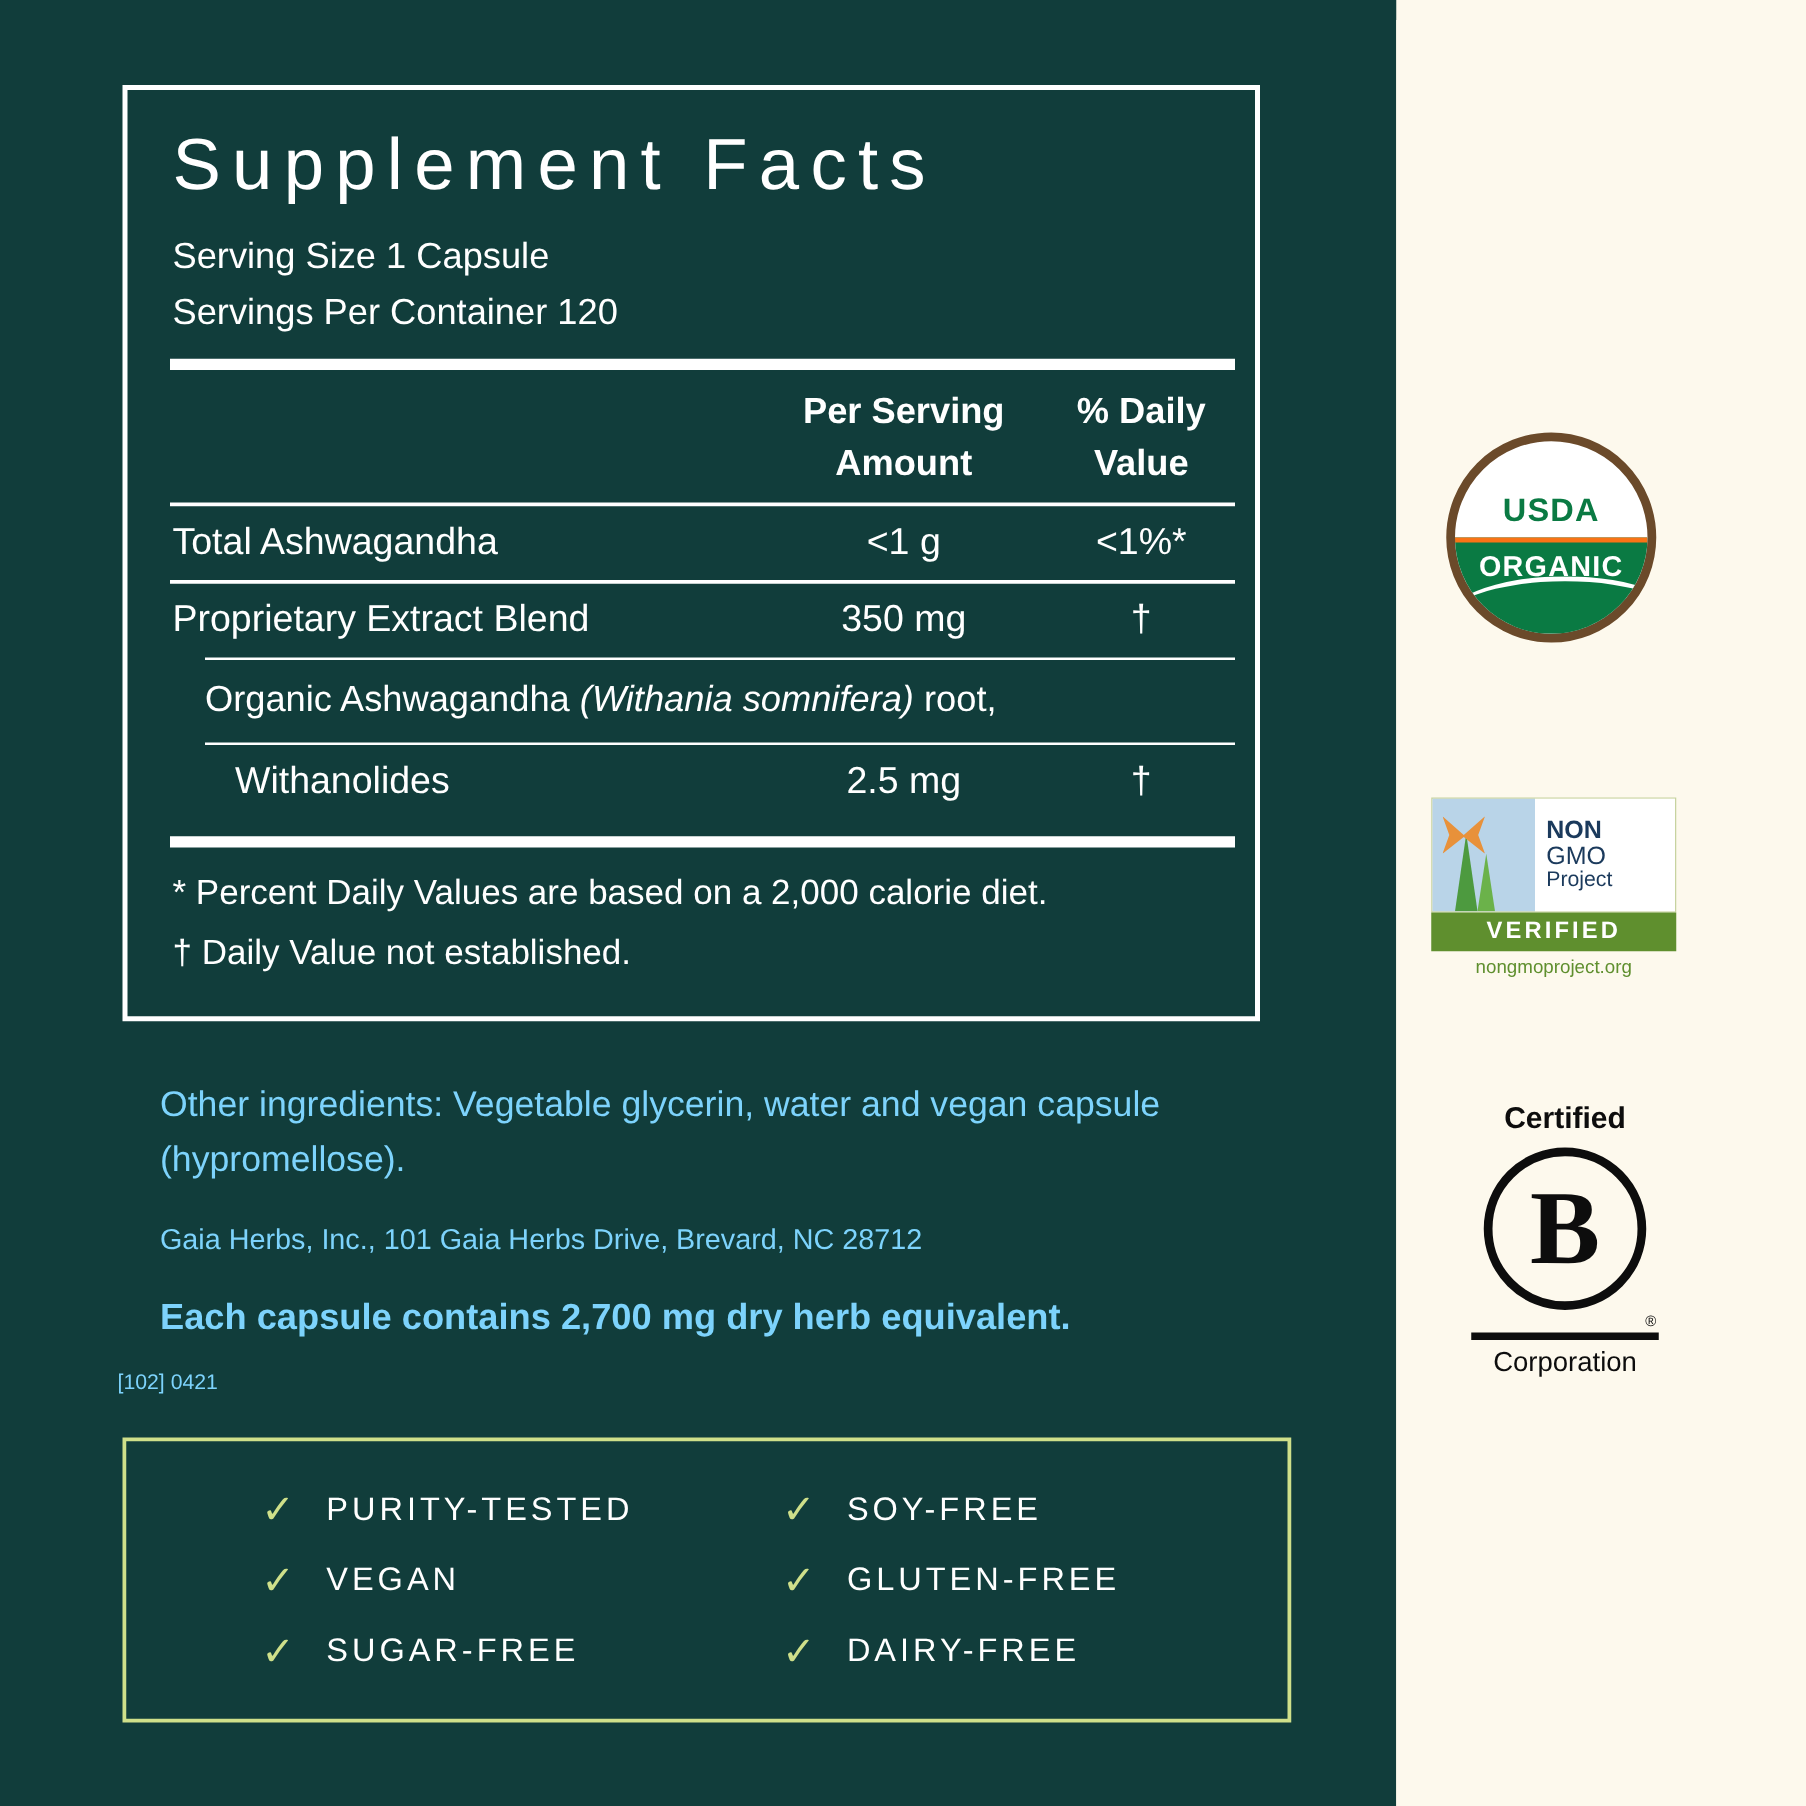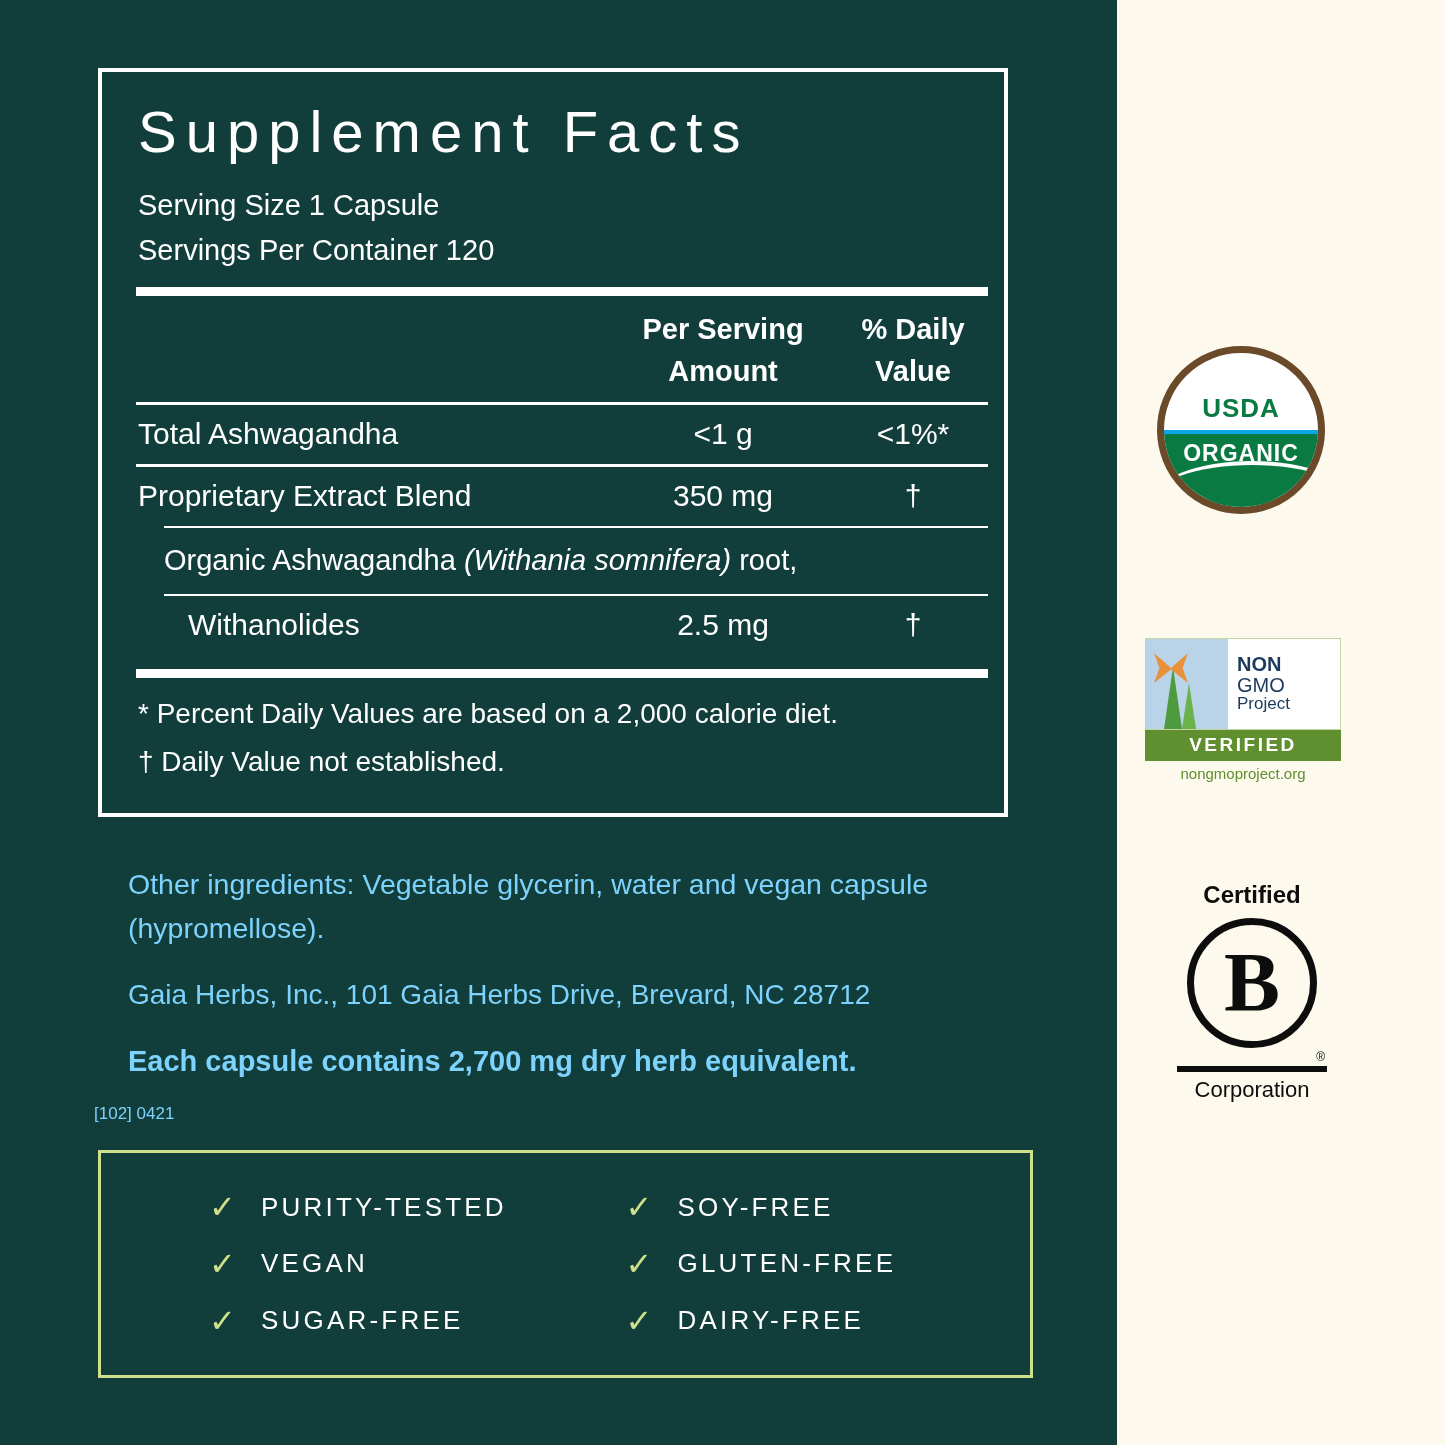--- a/index.html
+++ b/index.html
@@ -106,21 +106,21 @@
     top: 862px;
     width: 880px;
     color: #7dd3fc;
   }
   .other-text {
     font-size: 28.5px;
     line-height: 1.55;
     margin: 0 0 24px 0;
   }
   .addr-text {
-    font-size: 28px;
+    font-size: 23px;
     line-height: 1.5;
     margin: 0 0 24px 0;
   }
   .bold-text {
     font-size: 29px;
     font-weight: 700;
     line-height: 1.5;
     margin: 0 0 18px 0;
   }
   .code-text {
@@ -187,21 +187,21 @@
   .usda-top span {
     color: #0a7a43; font-weight: 700; font-size: 26px; letter-spacing: 1px;
   }
   .usda-bot {
     position: absolute;
     bottom: 0; left: 0; right: 0;
     height: 50%;
     background: #0a7a43;
     display: flex; align-items: flex-start; justify-content: center;
     padding-top: 6px;
-    border-top: 4px solid #0ea5e9;
+    border-top: 4px solid #f97316;
   }
   .usda-bot span {
     color: #ffffff; font-weight: 700; font-size: 23px; letter-spacing: 1px;
   }
   .usda-arc {
     position: absolute;
     bottom: -34px; left: -12px;
     width: 200px; height: 80px;
     border-top: 4px solid #ffffff;
     border-radius: 50%;

